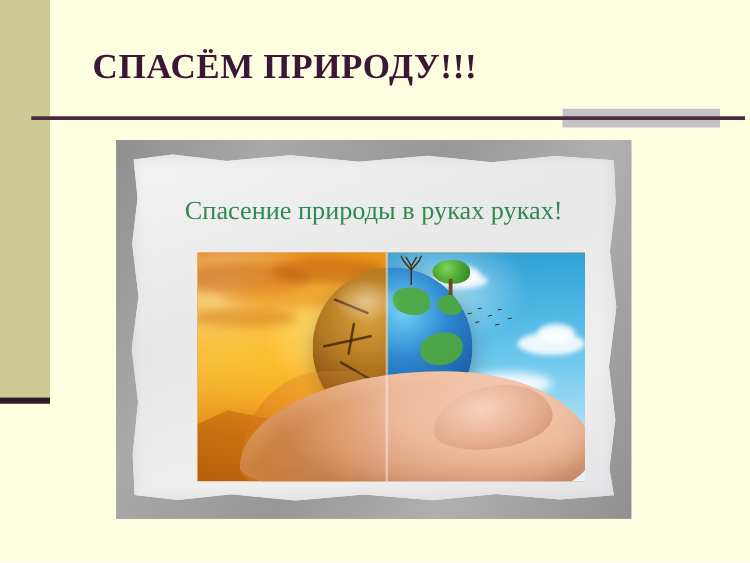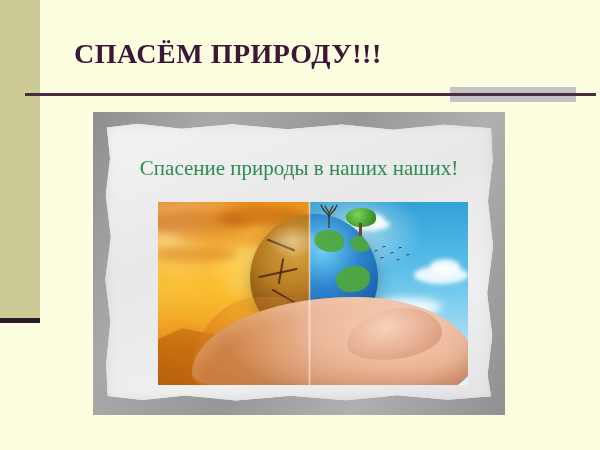--- a/index.html
+++ b/index.html
@@ -364,21 +364,21 @@
   <div id="side-band-foot"></div>
 
   <div id="title">СПАСЁМ ПРИРОДУ!!!</div>
 
   <div id="rule-gray"></div>
   <div id="rule-line"></div>
 
   <div id="picture-frame">
     <div id="paper">
 
-      <div id="caption">Спасение природы в наших наших!</div>
+      <div id="caption">Спасение природы в руках руках!</div>
 
       <div id="photo">
 
         <div id="photo-left" class="photo-half">
           <div class="smoke s1"></div>
           <div class="smoke s4"></div>
           <div class="smoke s2"></div>
           <div class="smoke s3"></div>
           <div id="scorch"></div>
           <div id="walker"></div>

